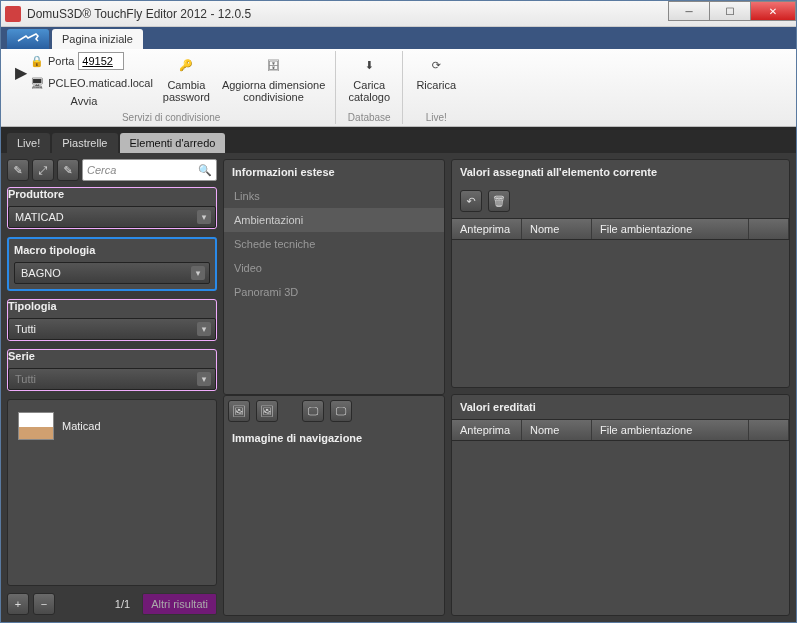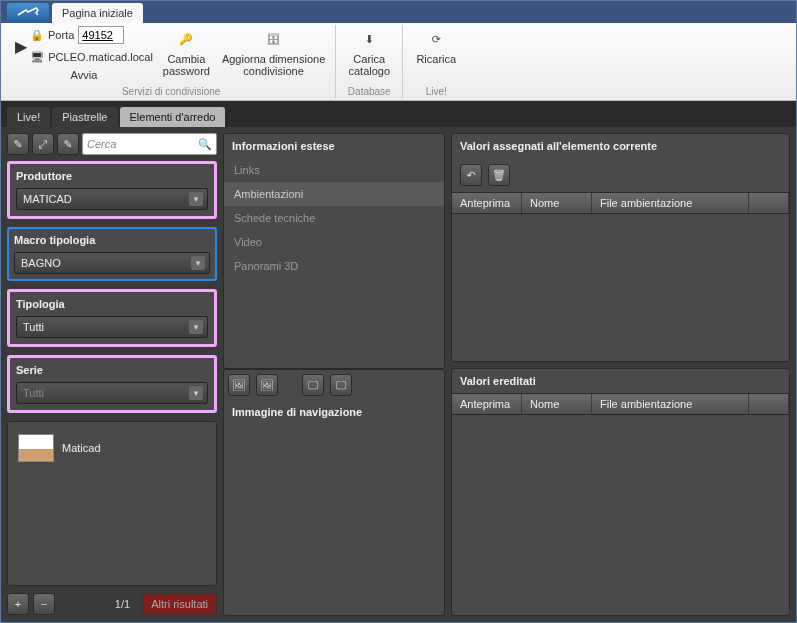--- a/index.html
+++ b/index.html
@@ -45,35 +45,35 @@
   .col-left { width:210px; display:flex; flex-direction:column; }
   .col-mid  { width:222px; display:flex; flex-direction:column; }
   .col-right{ flex:1; display:flex; flex-direction:column; gap:6px; }
   
   
   .toolrow { display:flex; align-items:center; gap:3px; margin-bottom:6px; }
   .sqbtn { width:22px; height:22px; background:linear-gradient(#6a6a6a,#4a4a4a); border:1px solid #2a2a2a; border-radius:3px; display:flex; align-items:center; justify-content:center; color:#ddd; font-size:11px; }
   .search { flex:1; height:22px; background:#fff; border:1px solid #999; border-radius:2px; display:flex; align-items:center; padding:0 4px; font-size:11px; color:#888; font-style:italic; }
   .search .mag { margin-left:auto; color:#3a72c0; font-style:normal; }
   
-  .filterbox { background:#4a4a4a; border:3px solid #f0abfc; border-radius:3px; margin-bottom:8px; padding:6px; }
+  .filterbox { background:#4a4a4a; border:1px solid #f0abfc; border-radius:3px; margin-bottom:8px; }
   .filterbox.focus { border:2px solid #2a8ae8; padding:5px; }
   .flabel { font-size:11px; font-weight:bold; color:#eee; margin-bottom:6px; }
   .fselect { height:22px; background:linear-gradient(#555,#3e3e3e); border:1px solid #222; border-radius:2px; display:flex; align-items:center; padding:0 6px; color:#eee; font-size:11px; position:relative; }
   .fselect.dis { color:#888; }
   .fselect .chev { position:absolute; right:4px; top:3px; width:14px; height:14px; background:#666; border-radius:2px; display:flex; align-items:center; justify-content:center; color:#ccc; font-size:9px;}
   .filterwrap{ position:relative; margin-left:0px;}
   
   .resultarea { flex:1; background:#4a4a4a; border:1px solid #2a2a2a; border-radius:3px; padding:6px; overflow:auto; }
   .resitem { display:flex; align-items:center; gap:8px; padding:6px 4px; font-size:11px; color:#eee; }
   .thumb { width:36px; height:28px; background:linear-gradient(#fff 55%,#d0a070 55%); border:1px solid #888; }
   
   .leftfoot { height:24px; display:flex; align-items:center; gap:4px; margin-top:6px; }
   .pagebox{ font-size:11px; color:#ddd; margin-left:auto; margin-right:8px;}
-  .morebtn { height:22px; padding:0 8px; background:#7f1d1d; border:1px solid #333; color:#aaa; font-size:11px; border-radius:2px; display:flex; align-items:center;}
+  .morebtn { height:22px; padding:0 8px; background:#701a75; border:1px solid #333; color:#aaa; font-size:11px; border-radius:2px; display:flex; align-items:center;}
   
   
   .panel { background:#4a4a4a; border:1px solid #2a2a2a; border-radius:3px; display:flex; flex-direction:column; }
   .panel.flex1{flex:1;}
   .phdr { font-size:11px; font-weight:bold; color:#eee; padding:6px 8px; }
   .plist .pitem { padding:6px 10px; font-size:11px; color:#999; }
   .plist .pitem.active { background:#5a5a5a; color:#ccc; }
   
   .iconrow { display:flex; gap:6px; padding:4px; }
   
@@ -83,20 +83,35 @@
   .tblbody{ flex:1; }
   
   .actrow{ display:flex; gap:6px; padding:6px 8px; }
   
 </style>
 </head>
 <body>
 
 <div class="window">
 
+  <div class="titlebar">
+    <div class="appicon"></div>
+    <span>DomuS3D® TouchFly Editor 2012 - 12.0.5</span>
+    <div class="winbtns">
+      <div class="winbtn min">
+          <span>─</span>
+        </div>
+      <div class="winbtn max">
+          <span>☐</span>
+        </div>
+      <div class="winbtn close">
+          <span>✕</span>
+        </div>
+    </div>
+  </div>
 
   <div class="tabstrip">
     <div class="file-tab">
       <svg width="24" height="12" viewBox="0 0 24 12">
           <path d="M2 8 L10 3 L12 5 L20 1 L22 3 L20 6 L22 8" stroke="#fff" stroke-width="1.5" fill="none"></path>
         </svg>
     </div>
     <div class="ribtab">Pagina iniziale</div>
   </div>
 

